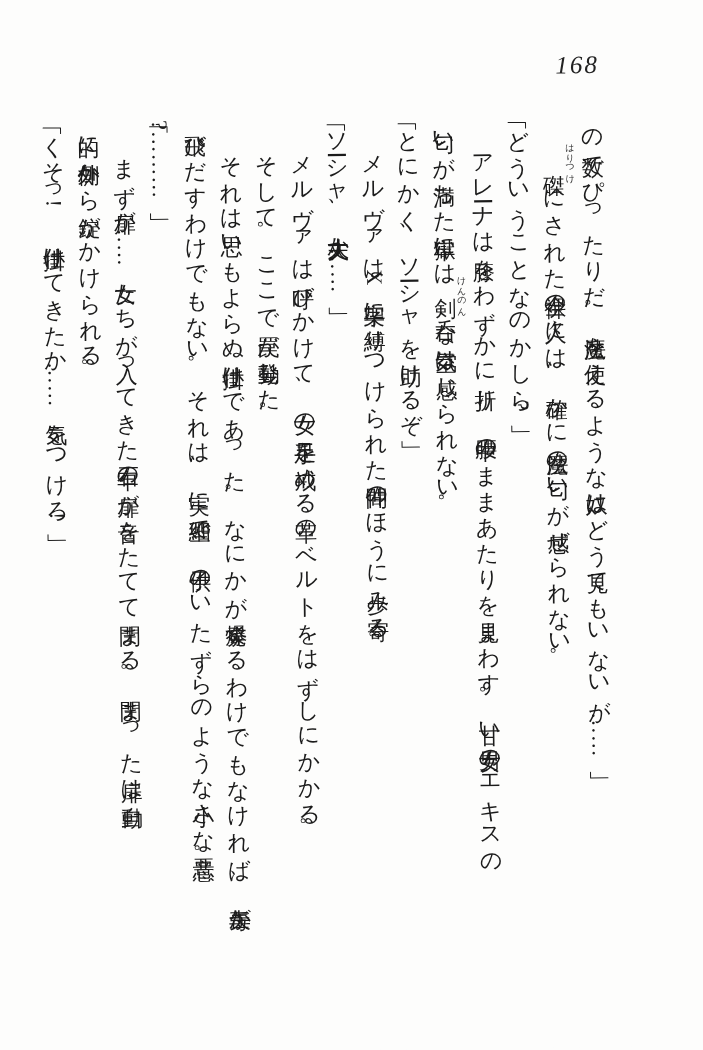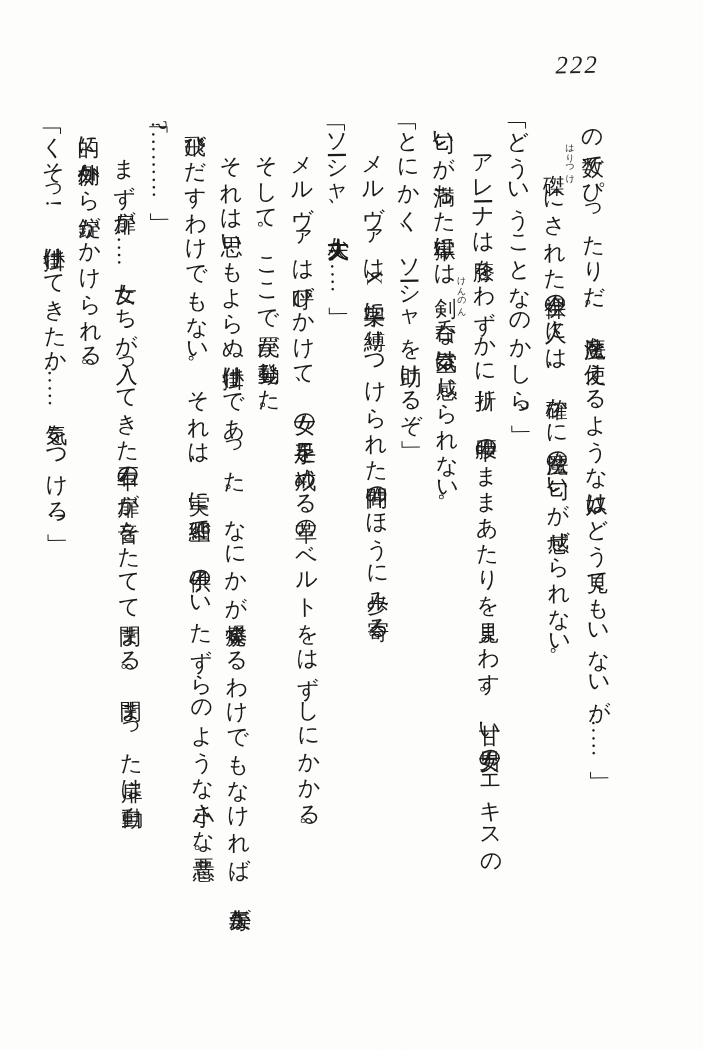--- a/index.html
+++ b/index.html
@@ -43,21 +43,21 @@
   rt {
     font-size: 9px;
     letter-spacing: 0;
     color: #2a2a2a;
   }
 </style>
 </head>
 <body>
 
 <div class="page">
-  <div class="page-number">222</div>
+  <div class="page-number">168</div>
   <div class="text-block" id="text-block">
       <p>の数でぴったりだ。魔法を使えるような奴はどう見てもいないが……」</p>
       <p class="indent"><ruby>磔<rt>はりつけ</rt></ruby>にされた全裸の人々には、確かに魔法の匂いが感ぜられない。</p>
       <p>「どういうことなのかしら?」</p>
       <p class="indent">アレーナは膝をわずかに折り、中腰のままあたりを見まわす。甘い男女のエキスの</p>
       <p>匂いが満ちた牢獄には<ruby>剣呑<rt>けんのん</rt></ruby>な空気は感じられない。</p>
       <p>「とにかく、ソーシャを助けるぞ」</p>
       <p class="indent">メルヴァはX字架に縛りつけられた仲間のほうに歩み寄る。</p>
       <p>「ソーシャ、大丈夫か……」</p>
       <p class="indent">メルヴァは呼びかけて、女の手足を戒める革のベルトをはずしにかかる。</p>

